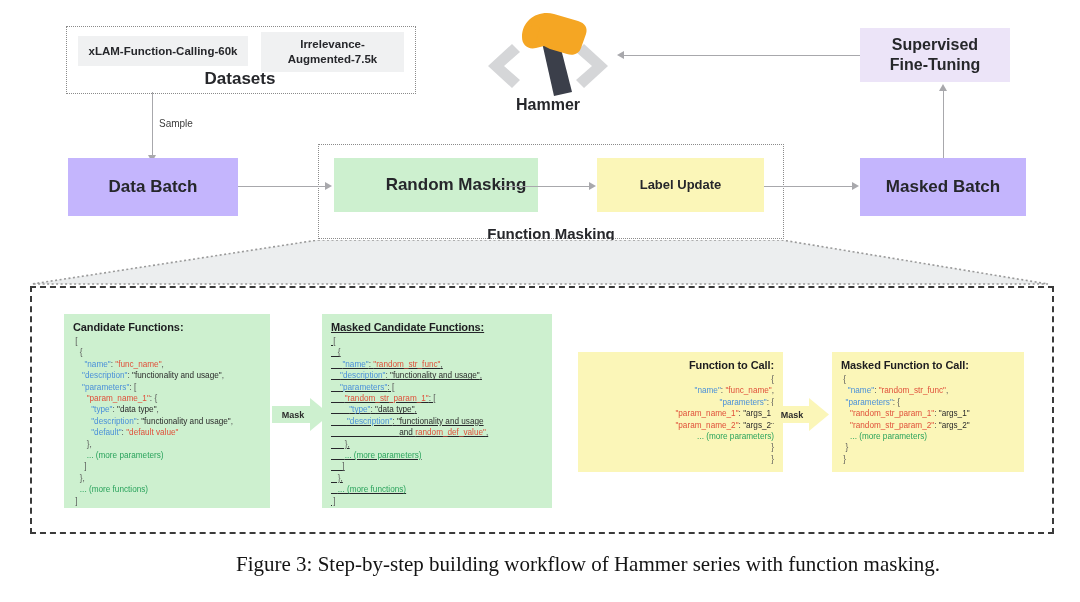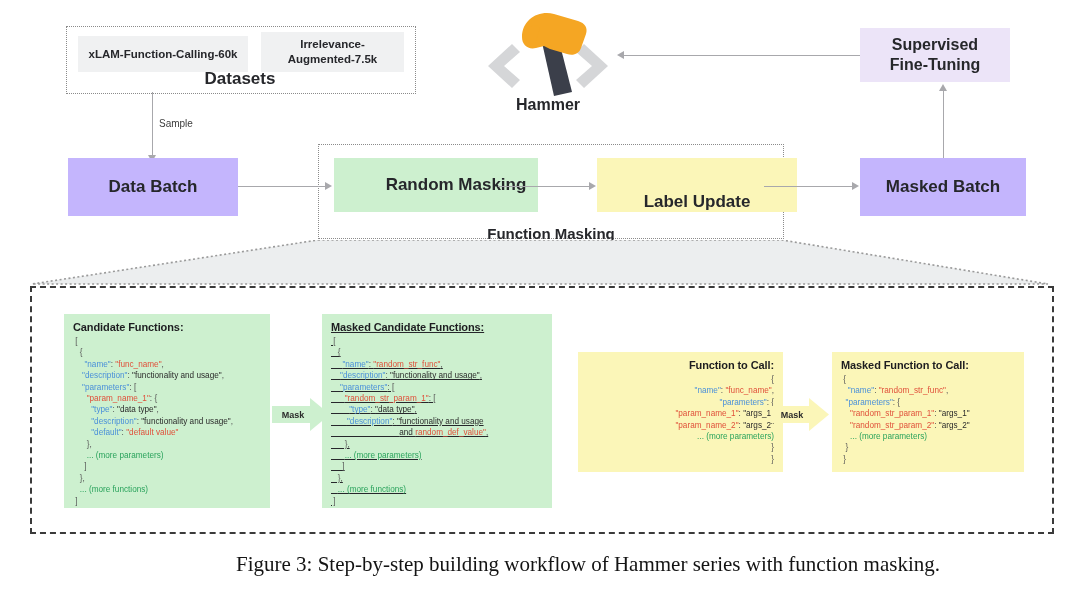--- a/index.html
+++ b/index.html
@@ -68,21 +68,21 @@
   
   #figcaption{position:absolute;left:0;top:552px;width:1080px;text-align:center;
               font-family:"Liberation Serif","DejaVu Serif",serif;
               font-size:21px;color:#141414;padding-left:48px;}
 </style>
 </head>
 <body>
 
 <div class="dashbox" style="left:66px;top:26px;width:348px;height:66px;"></div>
 
-<div class="dsbox" style="left:78px;top:36px;width:170px;height:36px;font-size:11.5px;">
+<div class="dsbox" style="left:78px;top:36px;width:170px;height:30px;font-size:11.5px;">
   <span>xLAM-Function-Calling-60k</span>
 </div>
 
 <div class="dsbox" style="left:261px;top:32px;width:143px;height:40px;font-size:11.5px;white-space:pre-line;">
   <span>Irrelevance-
 Augmented-7.5k</span>
 </div>
 
 <div class="lbl" style="left:156px;top:69px;width:168px;font-size:17px;">Datasets</div>
 
@@ -109,21 +109,21 @@
 <div class="nodebox gray" style="left:68px;top:158px;width:170px;height:58px;font-size:17px;">
   <span>Data Batch</span>
 </div>
 
 <div class="dashbox" style="left:318px;top:144px;width:464px;height:93px;"></div>
 
 <div class="nodebox green" style="left:334px;top:158px;width:164px;height:54px;font-size:17px;padding-left:40px;">
   <span>Random Masking</span>
 </div>
 
-<div class="nodebox yellow" style="left:597px;top:158px;width:200px;height:54px;font-size:17px;align-items:flex-end;">
+<div class="nodebox yellow" style="left:597px;top:158px;width:167px;height:54px;font-size:13px;">
   <span>Label Update</span>
 </div>
 
 <div class="lbl" style="left:466px;top:225px;width:170px;font-size:15px;">Function Masking</div>
 
 <div class="nodebox gray" style="left:860px;top:158px;width:166px;height:58px;font-size:17px;">
   <span>Masked Batch</span>
 </div>
 
 <div class="hline" style="left:238px;top:186px;width:88px;"></div>

